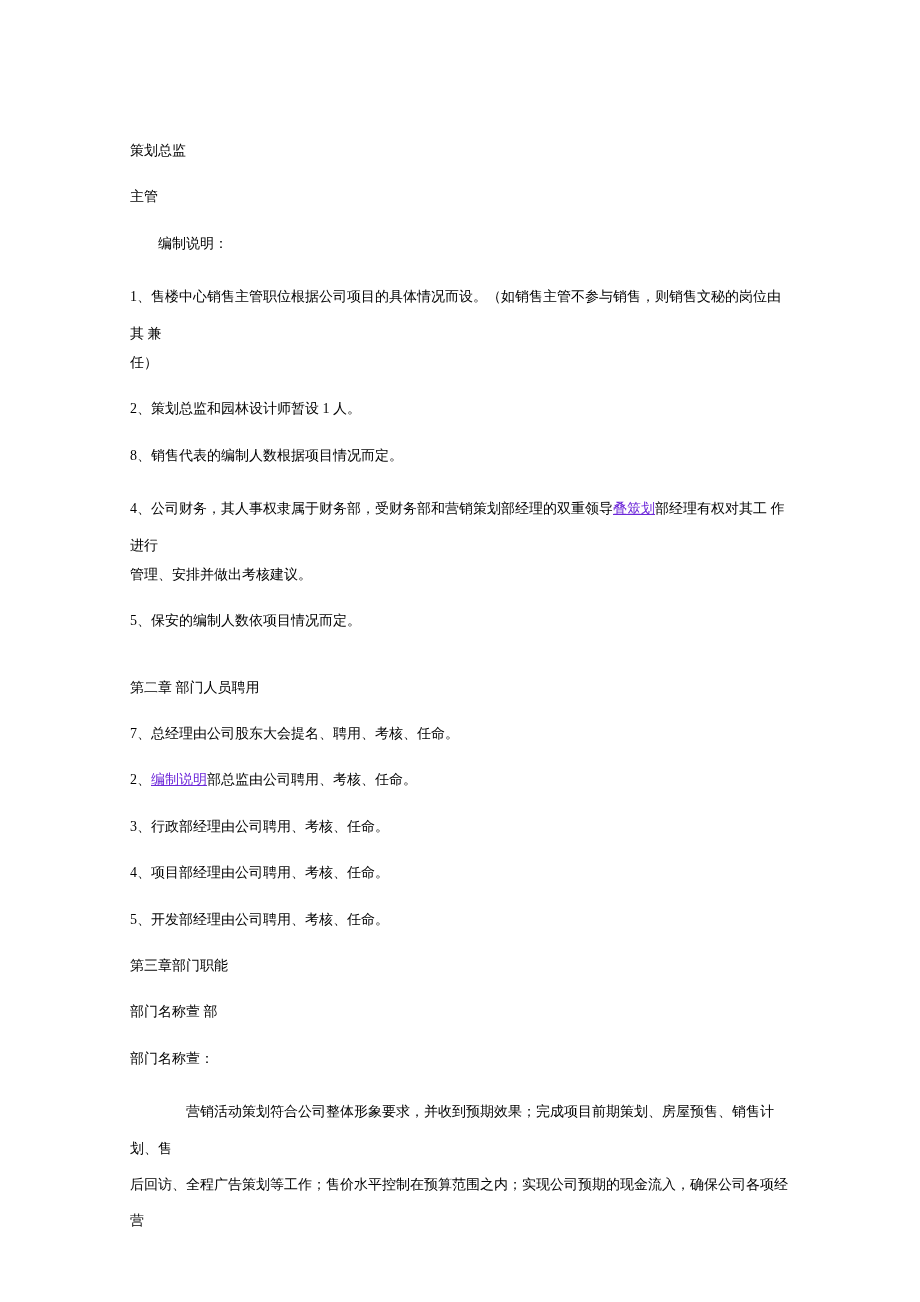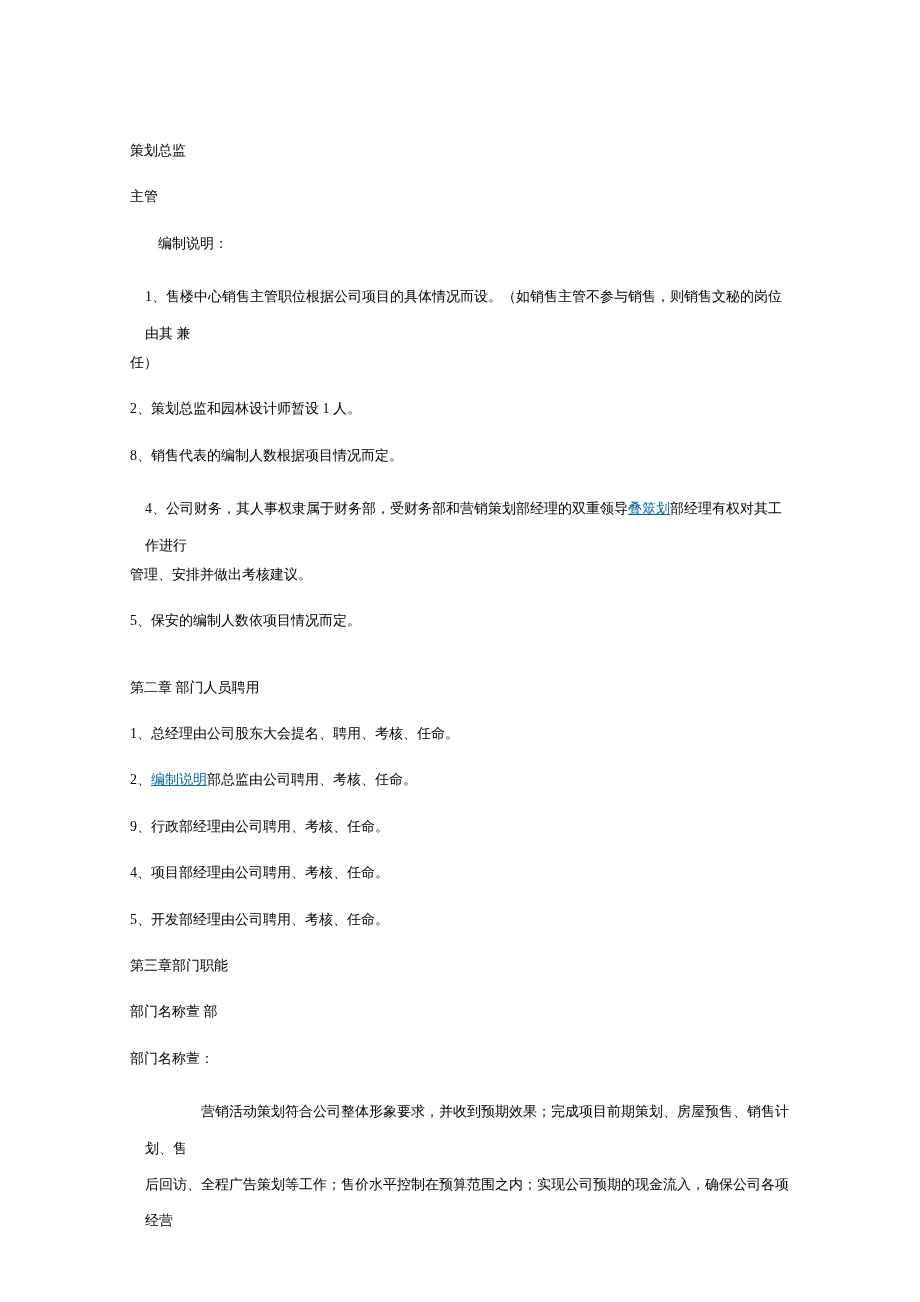--- a/index.html
+++ b/index.html
@@ -20,29 +20,28 @@
     .para {
       margin-bottom: 24px;
     }
     .indent {
       text-indent: 2em;
     }
     .indent-more {
       text-indent: 4em;
     }
     .link {
-      color: #0369a1;
+      color: #6d28d9;
       text-decoration: underline;
     }
     .section-gap {
       margin-top: 44px;
     }
     .line-spacing {
       line-height: 2.6;
-      margin-left: 15px;
     }
   </style>
 </head>
 <body>
 
 <div class="para">策划总监</div>
 <div class="para">主管</div>
 
 <div class="para indent">编制说明：</div>
 
@@ -56,25 +55,25 @@
 
 <div class="line-spacing">
   <span>4、公司财务，其人事权隶属于财务部，受财务部和营销策划部经理的双重领导</span><span class="link">叠筮划</span><span>部经理有权对其工 作进行</span>
 </div>
 <div class="para">管理、安排并做出考核建议。</div>
 
 <div class="para">5、保安的编制人数依项目情况而定。</div>
 
 <div class="para section-gap">第二章 部门人员聘用</div>
 
-<div class="para">1、总经理由公司股东大会提名、聘用、考核、任命。</div>
+<div class="para">7、总经理由公司股东大会提名、聘用、考核、任命。</div>
 <div class="para">
   <span>2、</span><span class="link">编制说明</span><span>部总监由公司聘用、考核、任命。</span>
 </div>
-<div class="para">9、行政部经理由公司聘用、考核、任命。</div>
+<div class="para">3、行政部经理由公司聘用、考核、任命。</div>
 <div class="para">4、项目部经理由公司聘用、考核、任命。</div>
 <div class="para">5、开发部经理由公司聘用、考核、任命。</div>
 
 <div class="para">第三章部门职能</div>
 
 <div class="para">部门名称萱 部</div>
 
 <div class="para">部门名称萱：</div>
 
 <div class="line-spacing indent-more">

